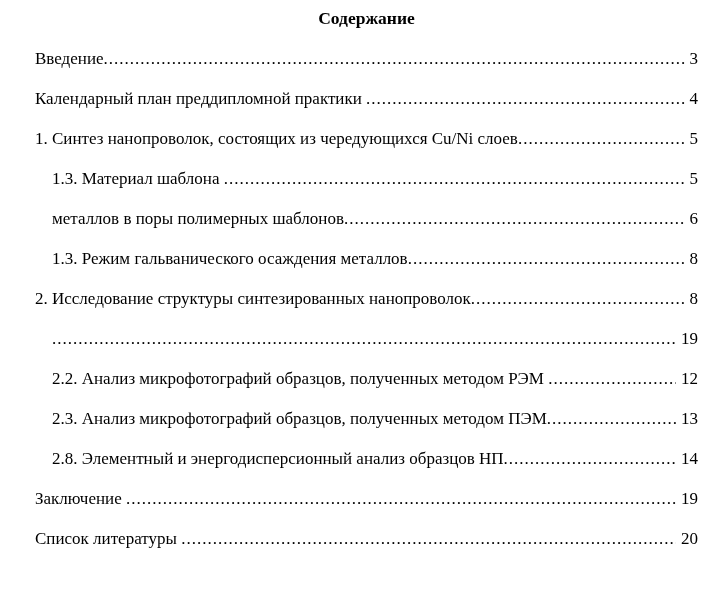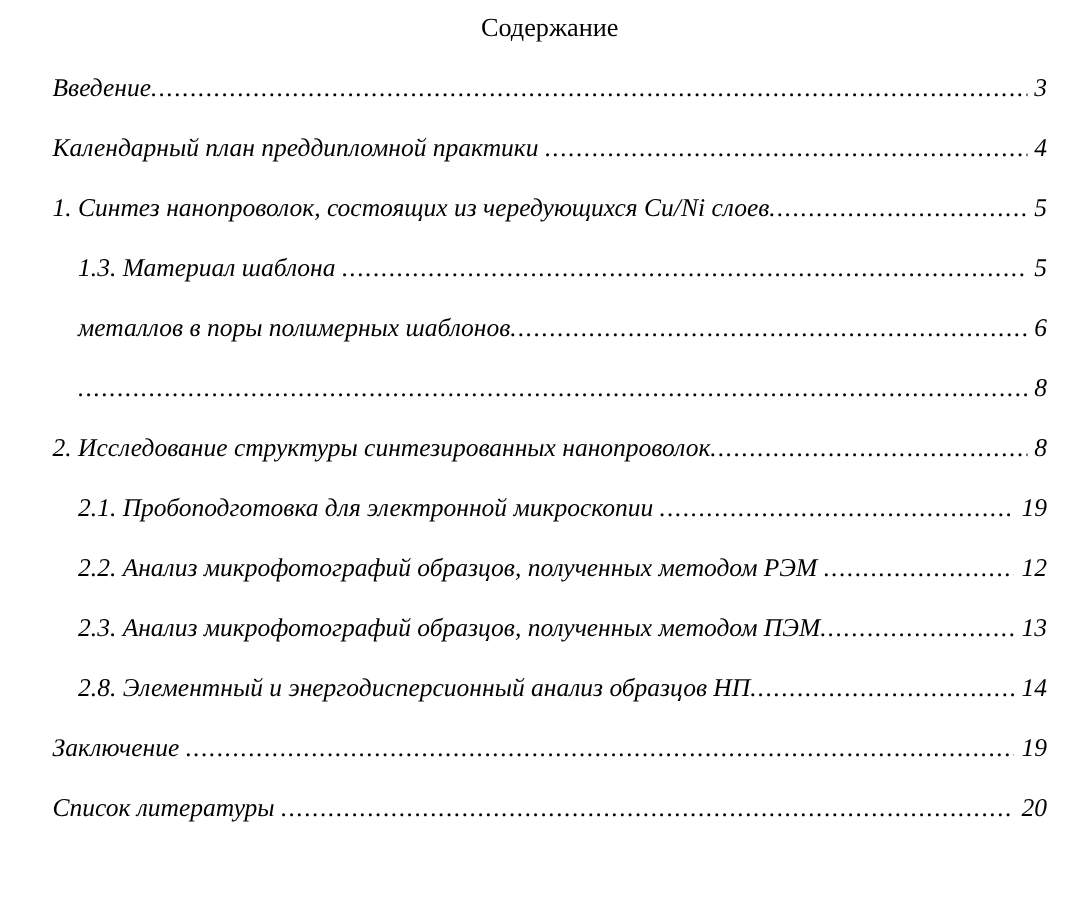--- a/index.html
+++ b/index.html
@@ -9,26 +9,26 @@
     height: 609px;
     box-sizing: border-box;
     background: #ffffff;
     color: #000000;
     font-family: "Liberation Serif", "DejaVu Serif", serif;
     padding: 5px 30px 0 35px;
     overflow: hidden;
   }
   .doc-title {
     text-align: center;
-    font-weight: normal;
+    font-weight: bold;
     font-size: 17.5px;
     line-height: 26px;
   }
   .toc { margin-top: 8px; }
-  .entry { font-size: 17px; font-style: italic; }
+  .entry { font-size: 17px; }
   .line {
     display: flex;
     align-items: baseline;
     line-height: 40px;
     white-space: nowrap;
   }
   .line.justify {
     display: block;
     text-align: justify;
     text-align-last: justify;
@@ -82,34 +82,34 @@
       </div>
       <div class="entry l2">
         <div class="line">
           <span class="text">металлов в поры полимерных шаблонов</span>
           <span class="leader">............................................................................................................................................................................................................................</span>
           <span class="pageno">6</span>
         </div>
       </div>
       <div class="entry l2">
         <div class="line">
+          <span class="text">1.3. Режим гальванического осаждения металлов</span>
           <span class="leader">............................................................................................................................................................................................................................</span>
           <span class="pageno">8</span>
         </div>
       </div>
       <div class="entry l1">
         <div class="line">
           <span class="text">2. Исследование структуры синтезированных нанопроволок</span>
           <span class="leader">............................................................................................................................................................................................................................</span>
           <span class="pageno">8</span>
         </div>
       </div>
       <div class="entry l2">
         <div class="line">
-          <span class="text">2.1. Пробоподготовка для электронной микроскопии </span>
           <span class="leader">............................................................................................................................................................................................................................</span>
           <span class="pageno">19</span>
         </div>
       </div>
       <div class="entry l2">
         <div class="line">
           <span class="text">2.2. Анализ микрофотографий образцов, полученных методом РЭМ </span>
           <span class="leader">............................................................................................................................................................................................................................</span>
           <span class="pageno">12</span>
         </div>

